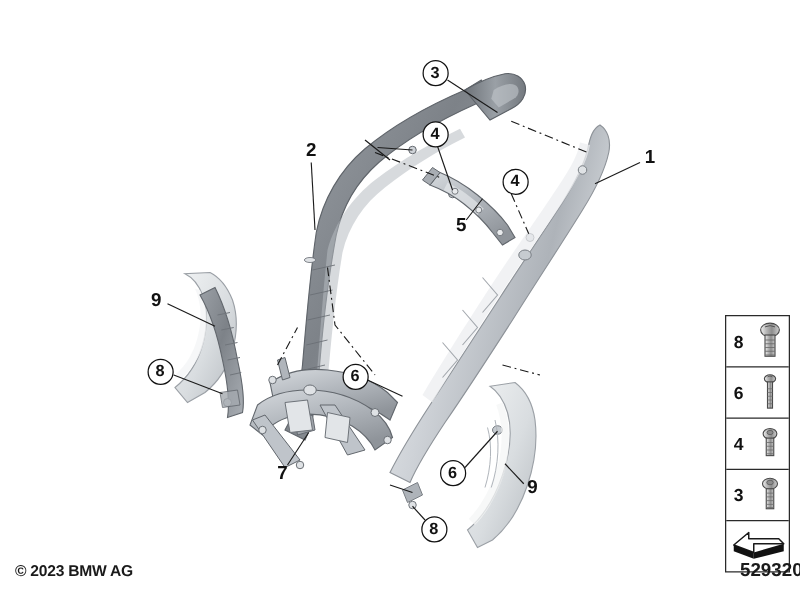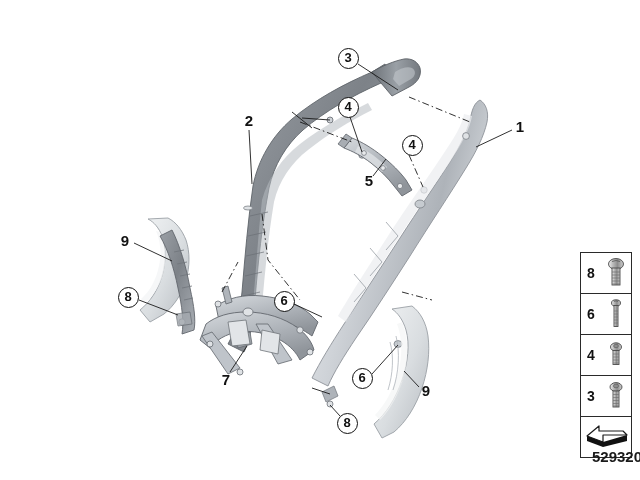--- a/index.html
+++ b/index.html
@@ -390,15 +390,16 @@
         <svg width="46" height="30" viewBox="0 0 46 30">
           <path d="M4 14 L16 4 L16 9 L40 9 L44 13 L20 13 L20 20 Z" fill="#ffffff" stroke="#1a1a1a" stroke-width="1.2" stroke-linejoin="round"></path>
           <path d="M4 14 L20 20 L20 25 L4 19 Z" fill="#111111"></path>
           <path d="M20 20 L44 13 L44 19 L20 25 Z" fill="#111111"></path>
         </svg>
       </div>
     </div>
 
   </div>
 
+  <div id="copyright">© 2023 BMW AG</div>
   <div id="drawing-number">529320</div>
 
 </div>
 
 </body></html>

